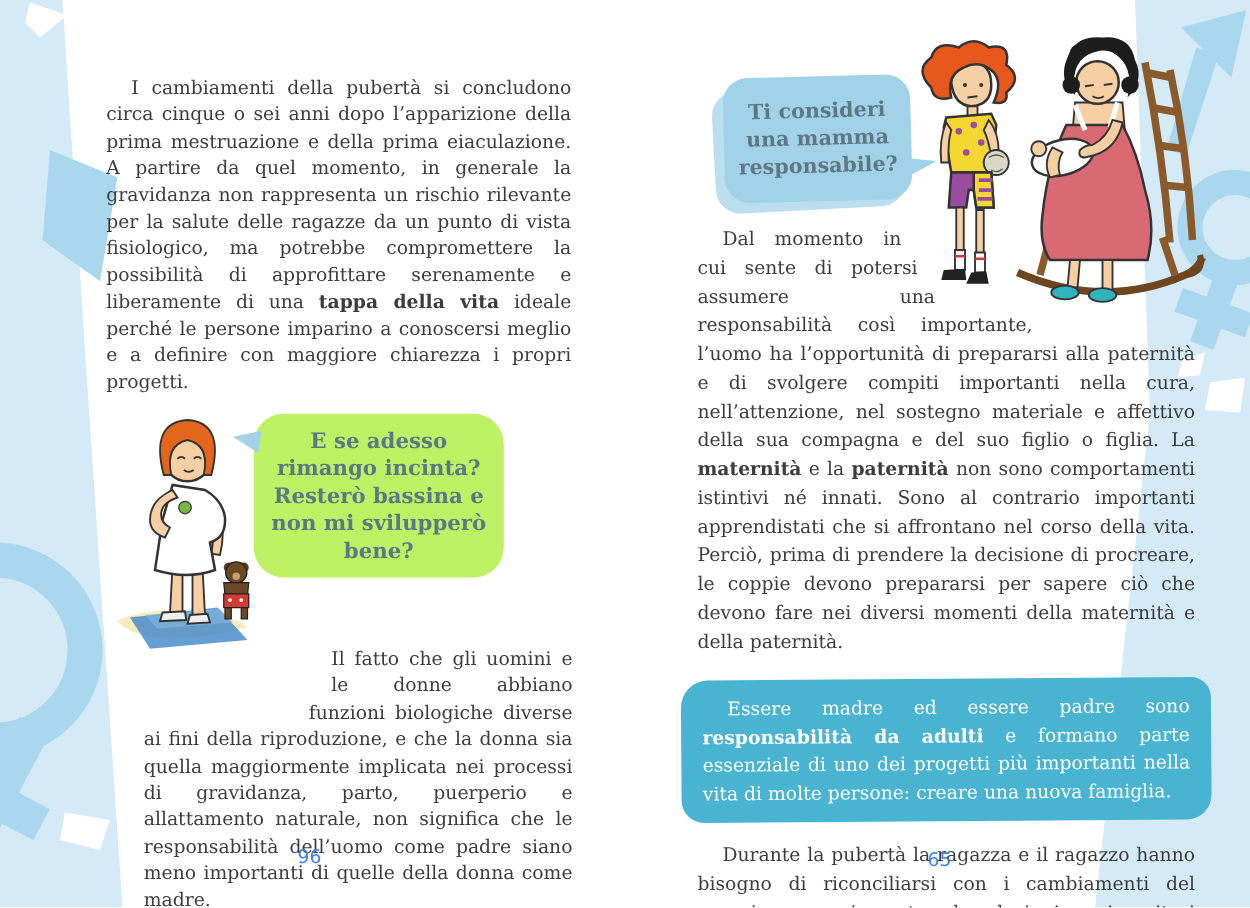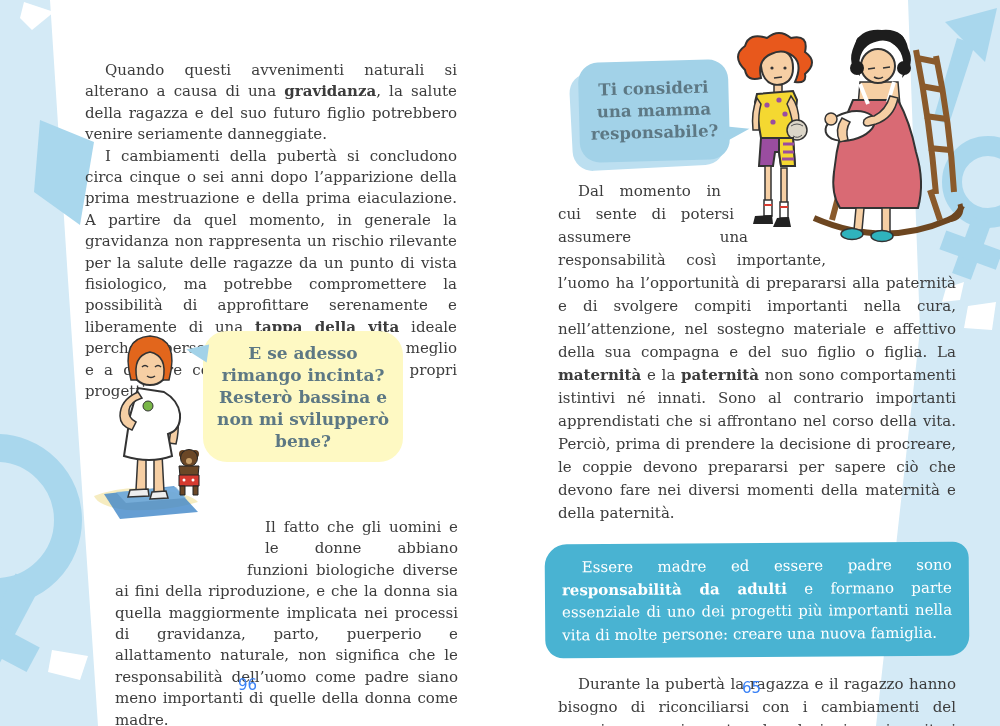--- a/index.html
+++ b/index.html
@@ -29,21 +29,21 @@
   .b{font-weight:bold;}
   .sp-l{float:left;height:22px;}
   .sp-r{float:right;height:23px;clear:right;}
   
   .bubble-text{
     font-weight:bold;color:#5d7884;text-align:center;
     font-size:17px;line-height:22px;
   }
   .bubble-left{
     position:absolute;left:203px;top:331px;width:200px;height:131px;z-index:2;
-    background:#fef9c3;border-radius:24px;
+    background:#bef264;border-radius:24px;
     display:flex;align-items:center;justify-content:center;padding:4px 10px;
     box-sizing:border-box;
   }
   .bubble-left:before{
     content:"";position:absolute;left:-17px;top:12px;
     border-style:solid;border-width:8px 22px 10px 0;
     border-color:transparent #a2d2e8 transparent transparent;
     transform:rotate(8deg);
   }
   .bubble-right-back{
@@ -124,21 +124,20 @@
     </g>
   </svg>
 
   <svg class="diamond" style="left:938px;top:278px" width="62px" height="60">
     <polygon points="8,10 26,4 22,22 4,24" fill="#ffffff"></polygon>
     <polygon points="30,28 58,24 54,52 26,50" fill="#ffffff"></polygon>
   </svg>
 </div>
 
 <div class="col" style="left:85px;top:60px;width:372px;">
-  <p class="body-text"><span>Quando questi avvenimenti naturali si alterano a causa di una </span><span class="b">gravidanza</span><span>, la salute della ragazza e del suo futuro figlio potrebbero venire seriamente danneggiate.</span></p>
   <p class="body-text"><span>I cambiamenti della pubertà si concludono circa cinque o sei anni dopo l’apparizione della prima mestruazione e della prima eiaculazione. A partire da quel momento, in generale la gravidanza non rappresenta un rischio rilevante per la salute delle ragazze da un punto di vista fisiologico, ma potrebbe compromettere la possibilità di approfittare serenamente e liberamente di una </span><span class="b">tappa della vita</span><span> ideale perché le persone imparino a conoscersi meglio e a definire con maggiore chiarezza i propri progetti.</span></p>
 </div>
 
 <svg class="illu" style="left:86px;top:326px" width="135" height="195" viewBox="0 0 135 195" role="img" aria-label="Pregnant girl with orange bob haircut in a white dress holding a teddy bear">
   <path d="M8 170 Q40 158 75 164 Q105 168 112 176 Q80 186 40 184 Q12 180 8 170 Z" fill="#f6ecc0"></path>
   <path d="M18 168 L88 160 L112 186 L34 193 Z" fill="#3f86c8" opacity="0.8"></path>
   <path d="M30 166 L90 161 L100 172 L40 177 Z" fill="#7db4e0" opacity="0.7"></path>
   <path d="M52 128 L50 164 L60 164 L60 128 Z" fill="#f6cfa4" stroke="#333" stroke-width="1.5"></path>
   <path d="M68 128 L68 166 L78 166 L76 128 Z" fill="#f6cfa4" stroke="#333" stroke-width="1.5"></path>
   <path d="M44 164 L62 163 L63 170 L42 171 Z" fill="#eeeeee" stroke="#333" stroke-width="1.5"></path>

